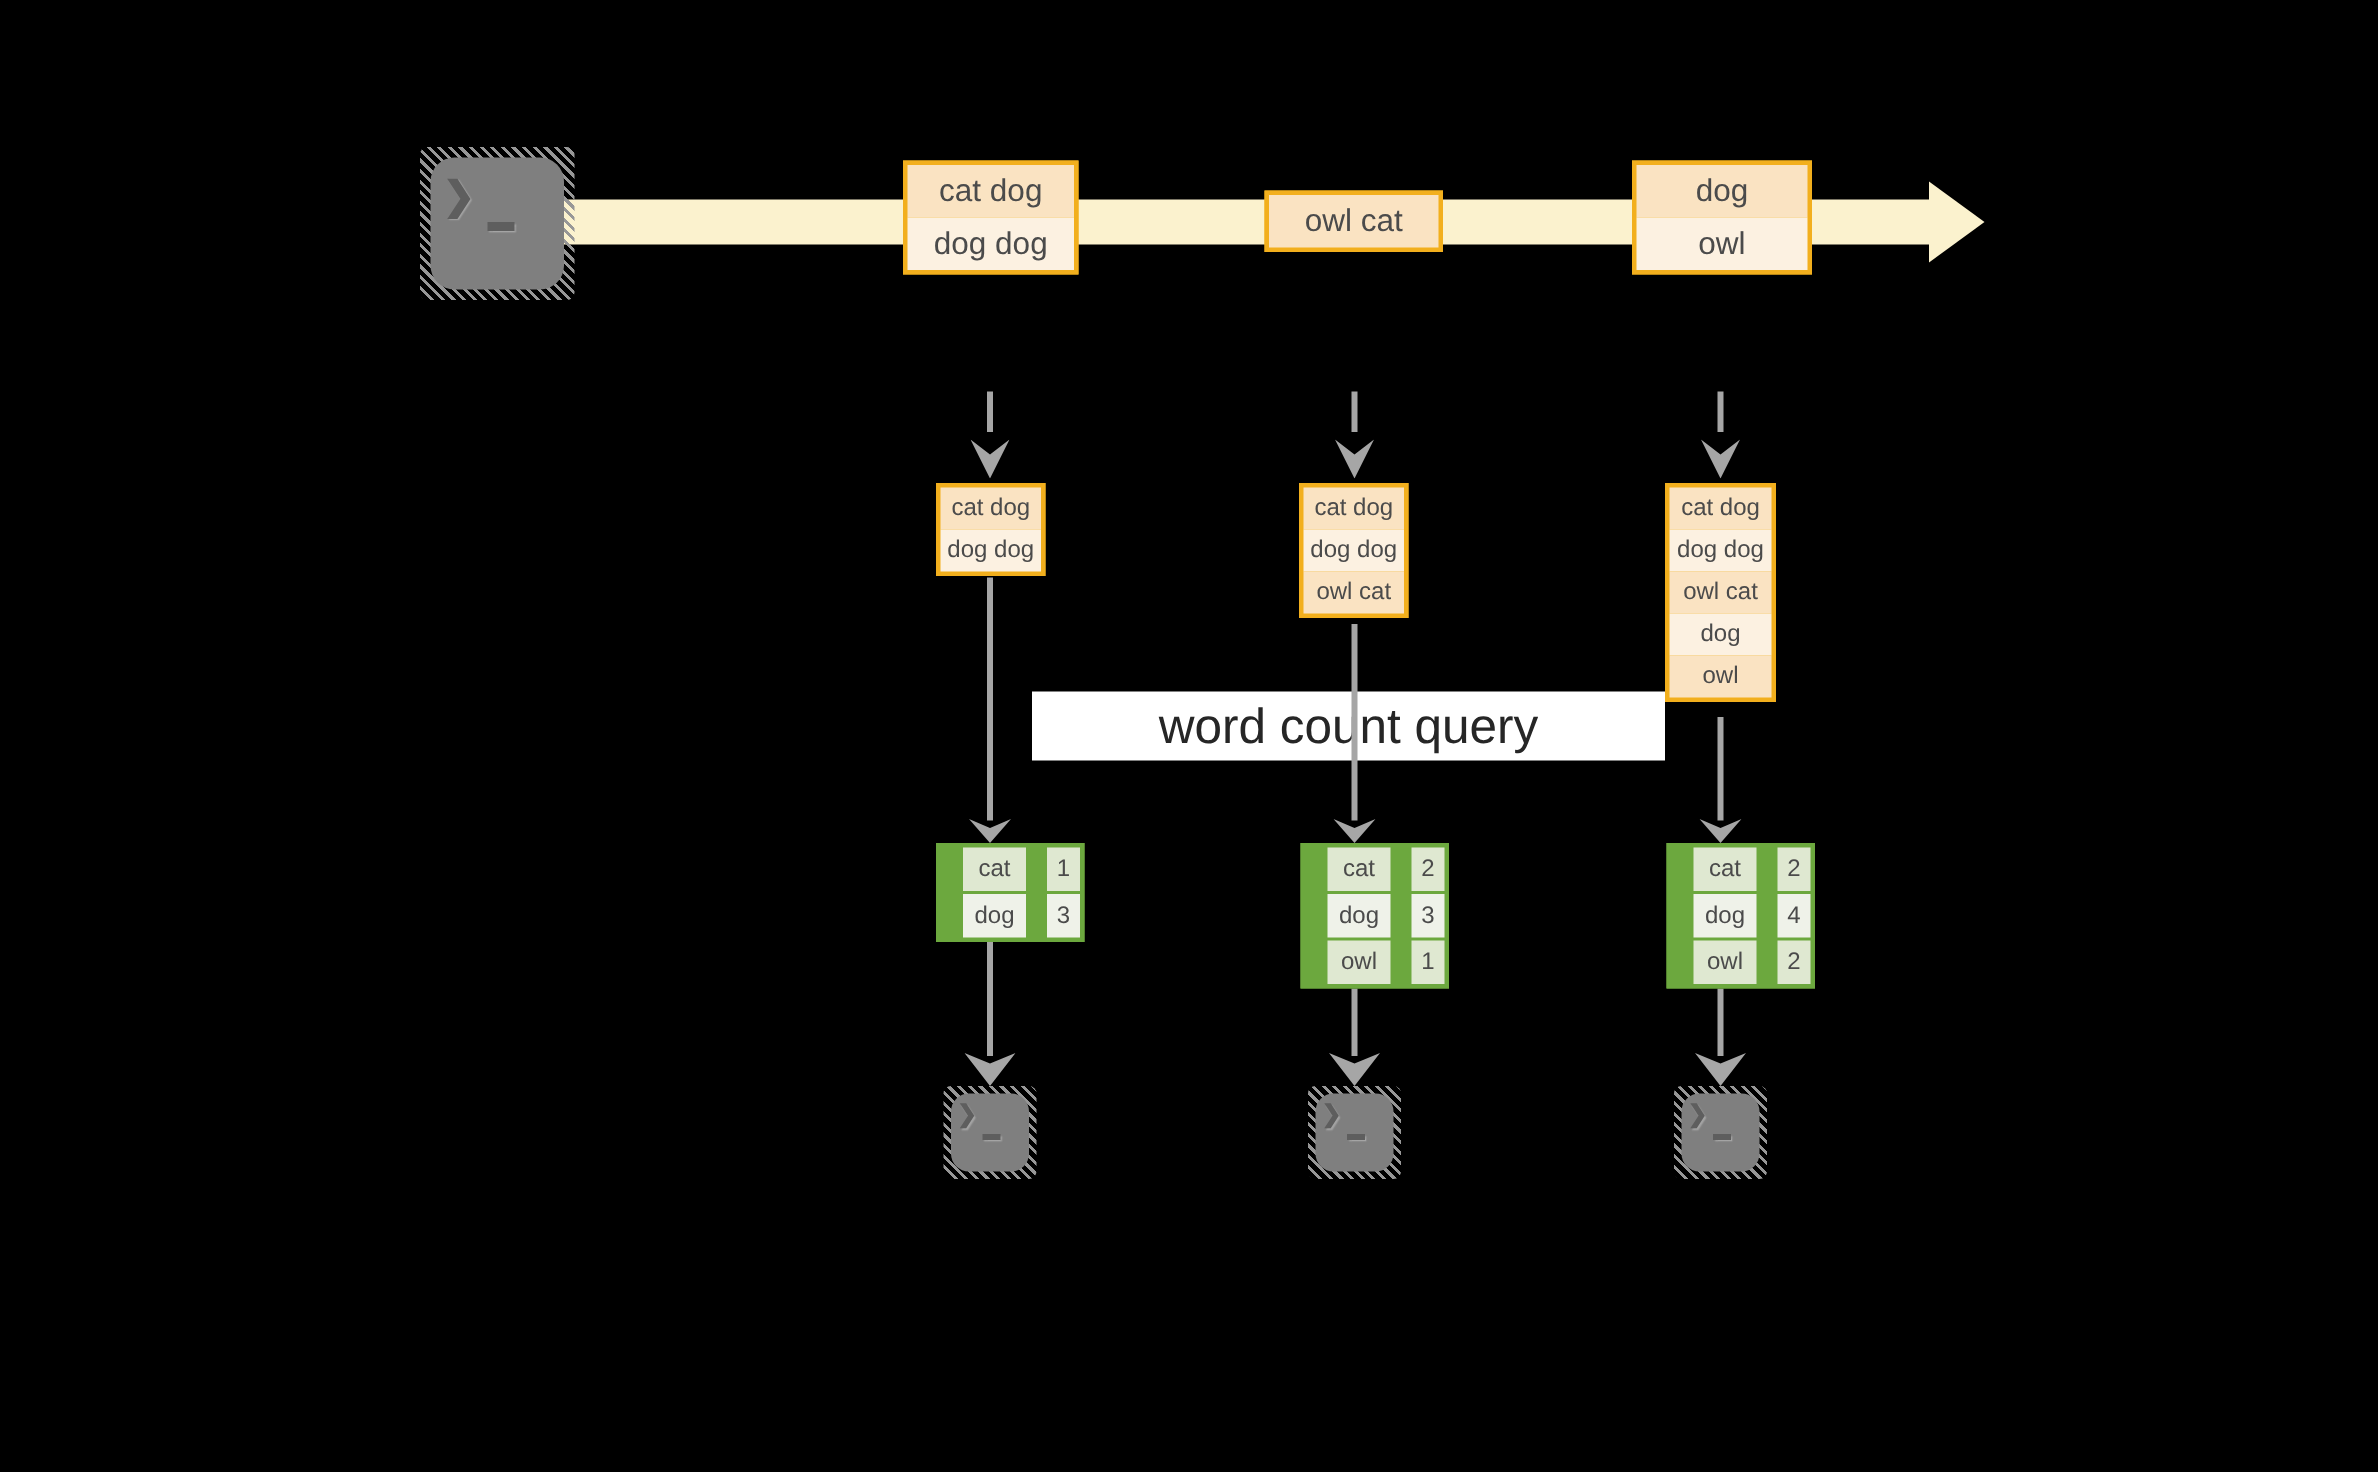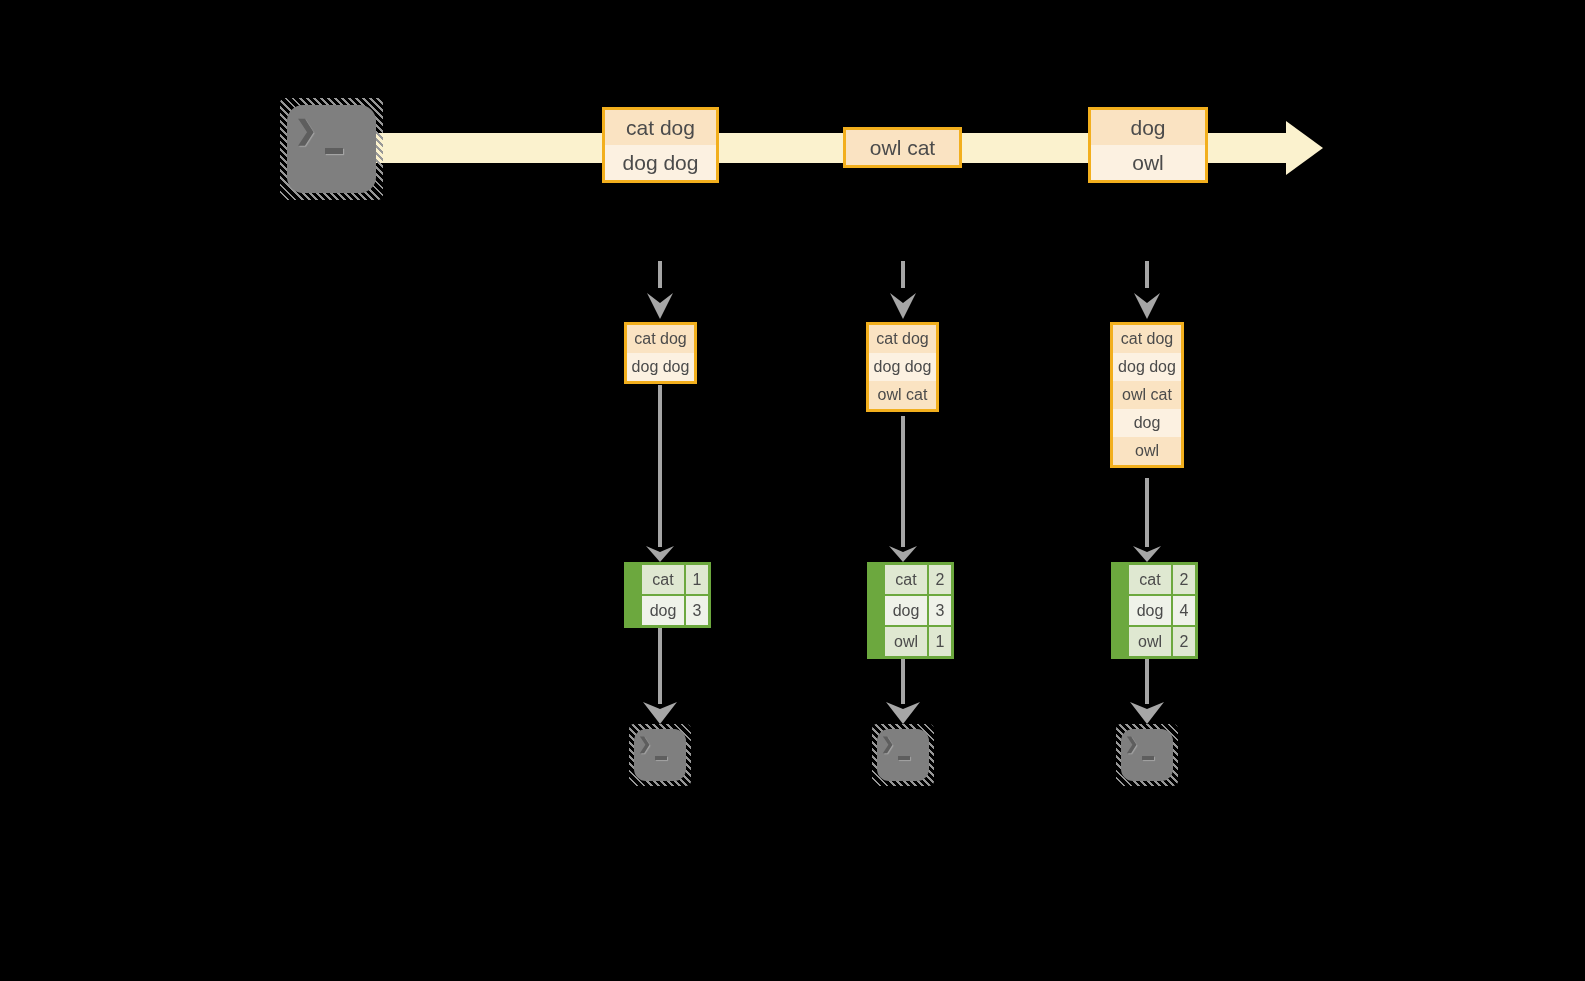--- a/index.html
+++ b/index.html
@@ -40,21 +40,21 @@
   .dash{position:absolute;width:4px;height:27px;background:#A6A6A6;}
   .ah{position:absolute;}
   
   .qlabel{position:absolute;left:688px;top:461px;width:422px;height:46px;background:#FFFFFF;
           color:#262626;font-size:33px;line-height:46px;text-align:center;z-index:1;}
   .z2{z-index:2;}
   .z3{z-index:3;}
   
   .gtable{position:absolute;border:3px solid #6CA83E;background:#6CA83E;
           display:flex;flex-direction:column;gap:2px;z-index:3;}
-  .grow{display:flex;gap:2px;padding-left:15px;}
+  .grow{display:flex;gap:14px;padding-left:15px;}
   .gcell{height:29px;line-height:29px;font-size:16px;text-align:center;color:#4B4B4B;}
   .gword{width:42px;}
   .gnum{width:22px;}
   .gA{background:#DFE8D1;}
   .gB{background:#EFF2E9;}
 </style>
 </head>
 <body>
 
 <div class="canvas">
@@ -86,20 +86,21 @@
     </svg>
   <div class="dash" style="left:901px;top:261px;"></div>
   <svg class="ah" style="left:890px;top:293px;" width="26" height="26" viewBox="0 0 26 26">
       <path d="M0,0 L13,10 L26,0 L13,26 Z" fill="#A6A6A6"></path>
     </svg>
   <div class="dash" style="left:1145px;top:261px;"></div>
   <svg class="ah" style="left:1134px;top:293px;" width="26" height="26" viewBox="0 0 26 26">
       <path d="M0,0 L13,10 L26,0 L13,26 Z" fill="#A6A6A6"></path>
     </svg>
 
+  <div class="qlabel">word count query</div>
 
   <div class="obox stk z3" style="left:624px;top:322px;">
     <div class="orow peach">cat dog</div>
     <div class="orow cream">dog dog</div>
   </div>
   <div class="vline z2" style="left:658px;top:385px;height:162px;"></div>
   <svg class="ah z2" style="left:646px;top:546px;" width="28" height="16" viewBox="0 0 28 16">
       <path d="M0,0 L14,6 L28,0 L14,16 Z" fill="#A6A6A6"></path>
     </svg>
   <div class="gtable" style="left:624px;top:562px;">

